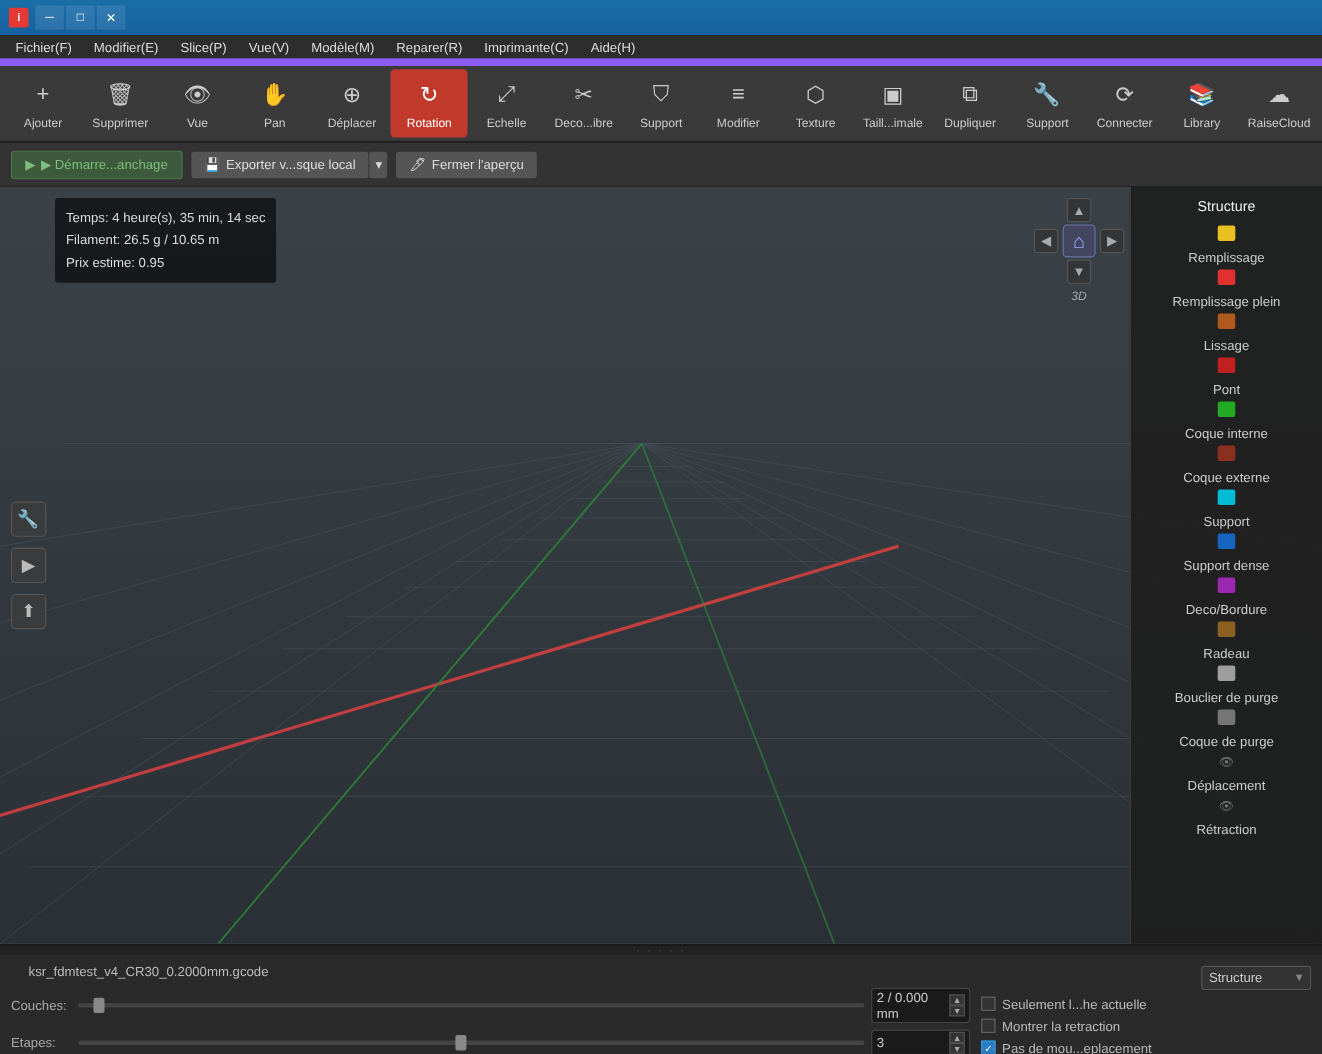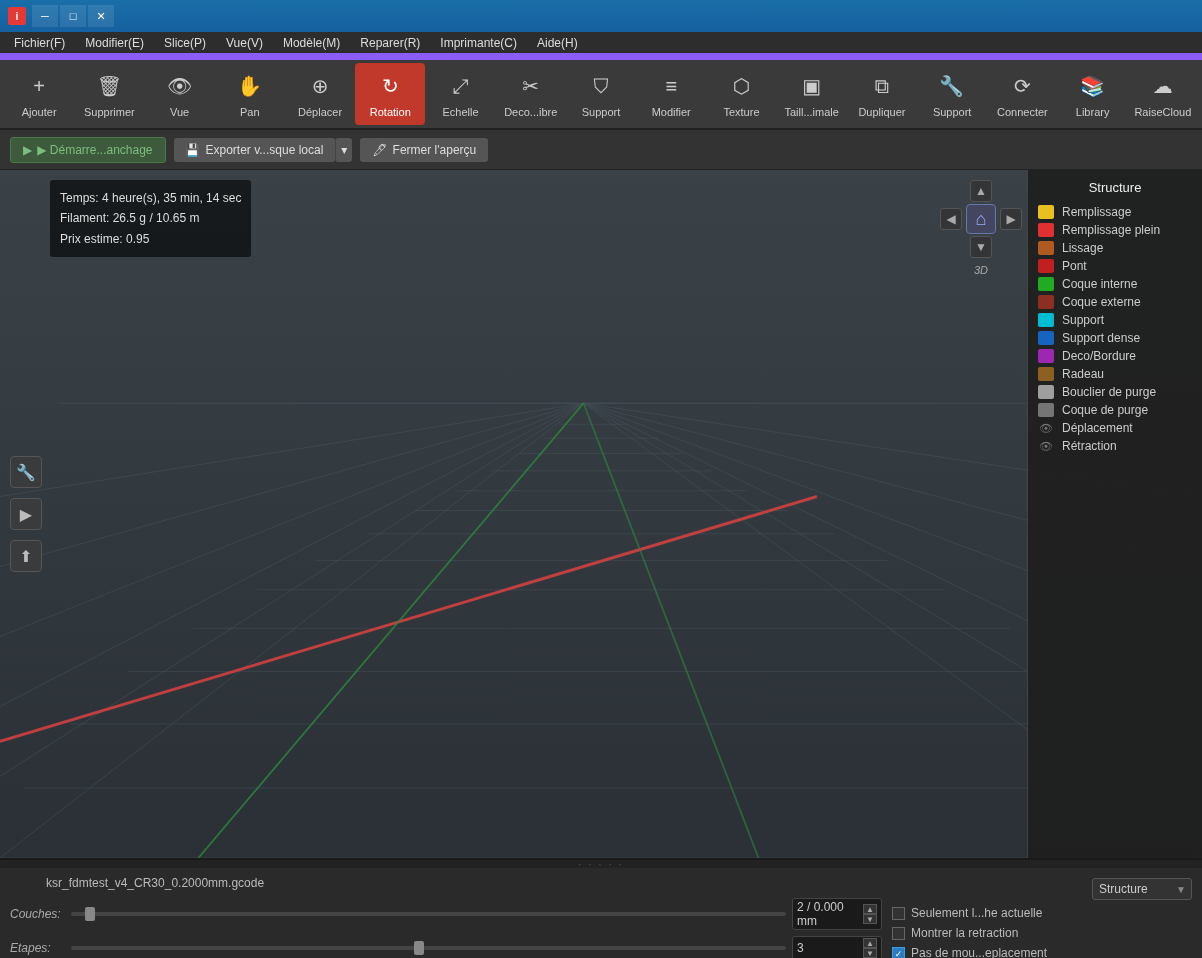--- a/index.html
+++ b/index.html
@@ -193,20 +193,21 @@
       font-size: 13px;
       color: #eee;
       margin-bottom: 8px;
       font-weight: 500;
     }
     .legend-item {
       display: flex; align-items: center; gap: 8px;
       padding: 2px 0;
       font-size: 12px;
       color: #ccc;
+      flex-direction: column;
     }
     .legend-color {
       width: 16px; height: 14px;
       border-radius: 2px;
       flex-shrink: 0;
     }
     .legend-eye {
       width: 16px; height: 14px;
       display: flex; align-items: center; justify-content: center;
       color: #777; font-size: 11px; cursor: pointer; flex-shrink: 0;
@@ -228,26 +229,26 @@
     .resize-dots { color: #555; letter-spacing: 2px; font-size: 10px; }
     .bottom-content {
       display: flex;
       padding: 6px 10px;
       gap: 10px;
     }
     .bottom-left {
       flex: 1;
       display: flex; flex-direction: column; gap: 6px;
     }
-    .filename-row { color: #bbb; font-size: 12px; padding: 2px 16px; margin-left: 20px; }
+    .filename-row { color: #bbb; font-size: 12px; padding: 2px 16px; }
     .slider-row {
       display: flex; align-items: center; gap: 6px;
       font-size: 12px; color: #aaa;
     }
-    .slider-label { width: 55px; font-style: italic; }
+    .slider-label { width: 55px; }
     .slider-track {
       flex: 1;
       height: 4px;
       background: #444;
       border-radius: 2px;
       position: relative;
     }
     .slider-thumb {
       width: 10px; height: 14px;
       background: #888;
@@ -272,21 +273,21 @@
       cursor: pointer; font-size: 8px;
       display: flex; align-items: center; justify-content: center;
       color: #aaa;
     }
     .bottom-right {
       width: 300px;
       display: flex; flex-direction: column; gap: 6px;
       padding-top: 4px;
     }
     .check-row {
-      display: flex; align-items: flex-end; gap: 6px;
+      display: flex; align-items: flex-start; gap: 6px;
       font-size: 12px; color: #bbb;
     }
     .checkbox {
       width: 13px; height: 13px;
       border: 1px solid #666;
       background: #333;
       display: flex; align-items: center; justify-content: center;
       cursor: pointer; flex-shrink: 0;
     }
     .checkbox.checked { background: #2a7dc2; border-color: #3a9fe0; }

